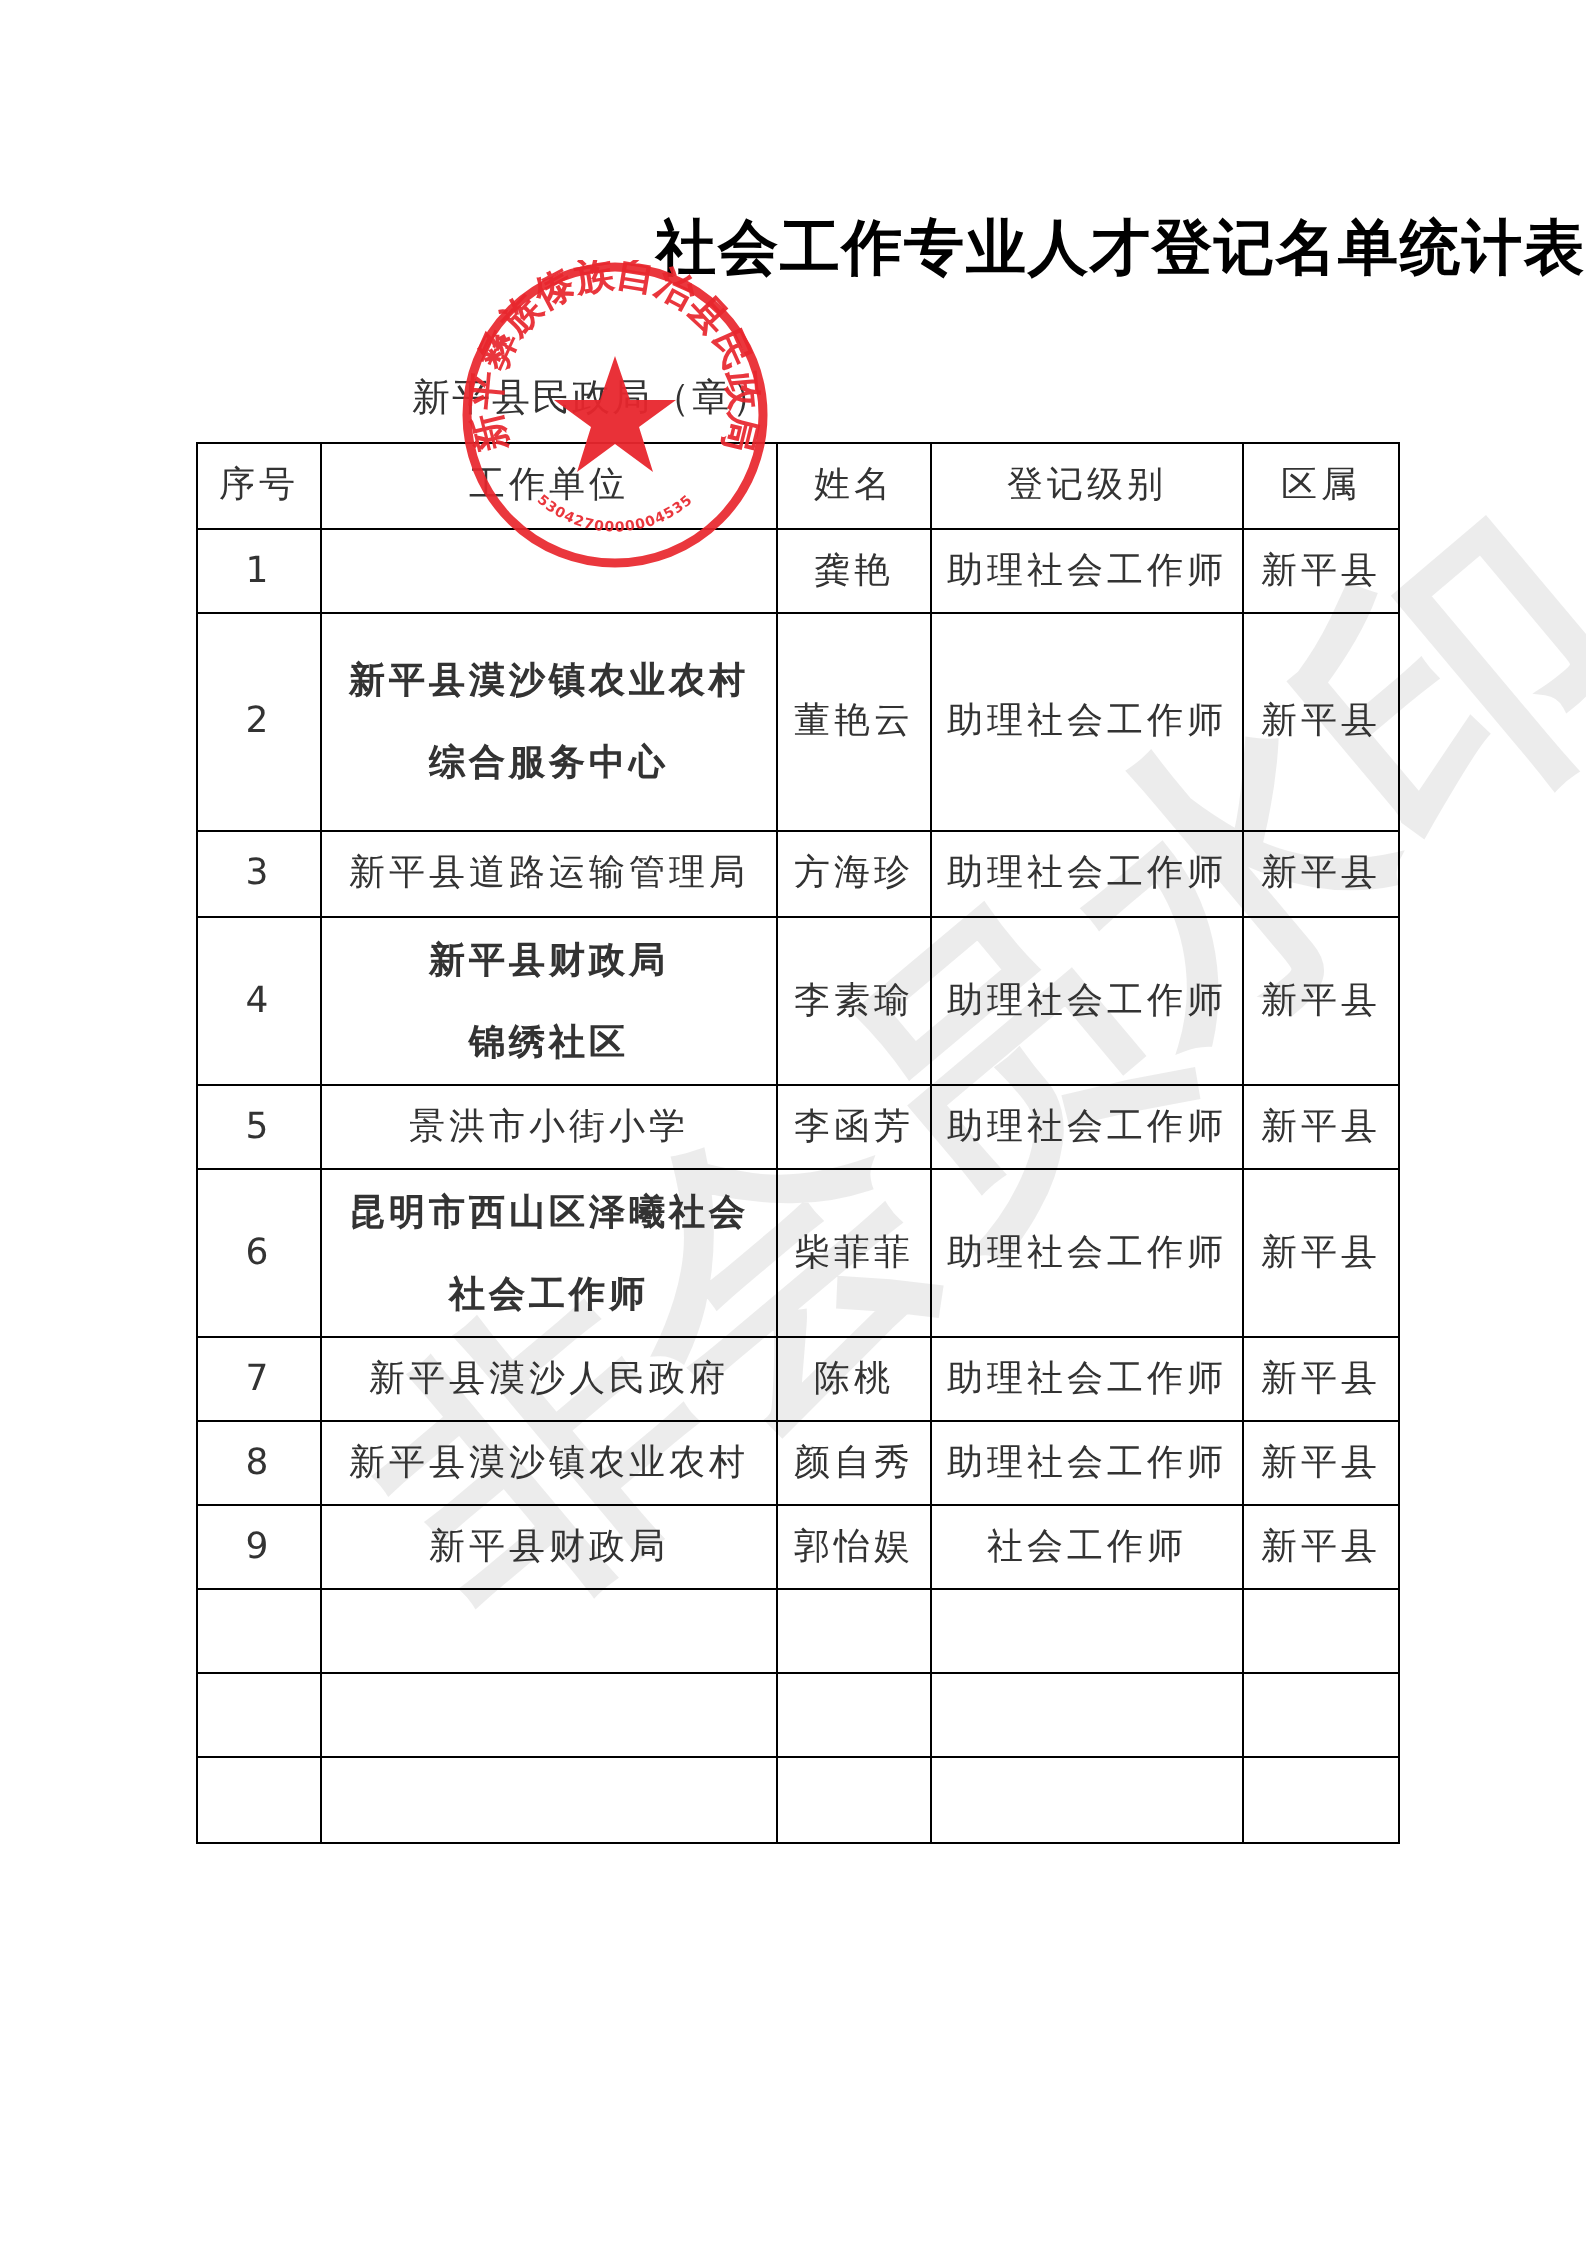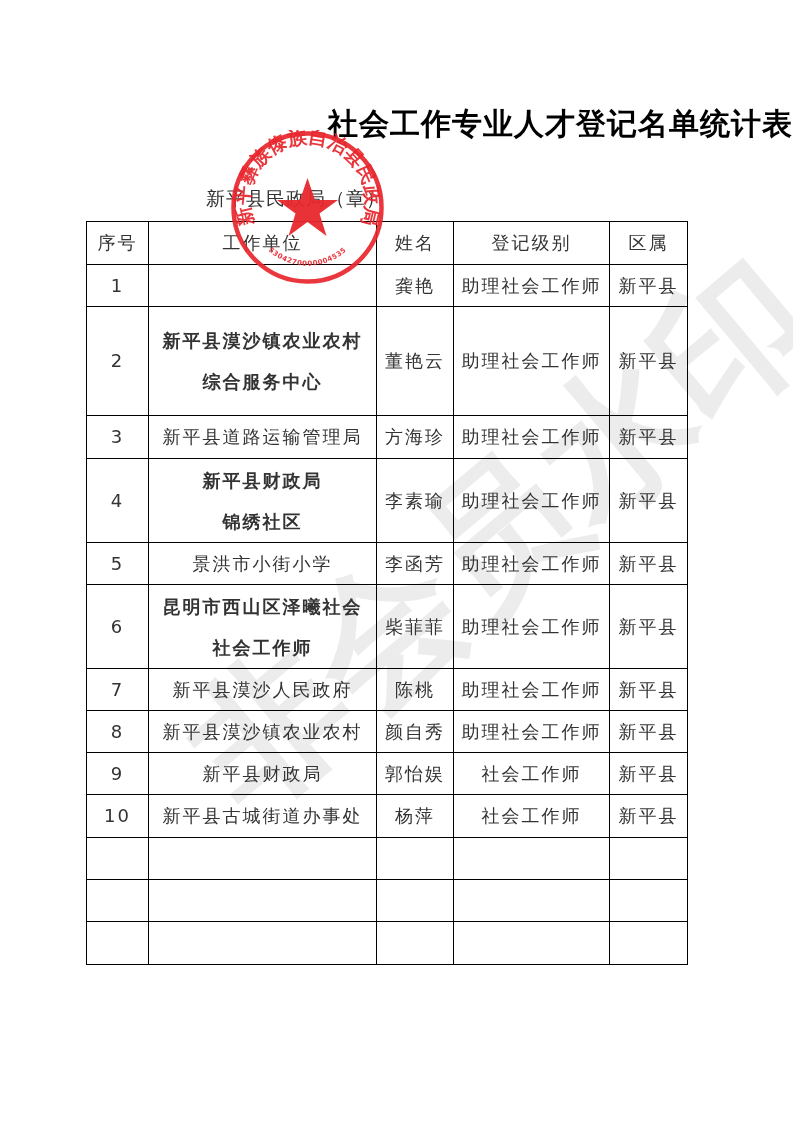--- a/index.html
+++ b/index.html
@@ -3,21 +3,21 @@
   <meta charset="utf-8">
   <style>
     html, body { margin: 0; padding: 0; background: #ffffff; }
     body { width: 793px; height: 1122px; position: relative; overflow: hidden;
       font-family: "DejaVu Serif", "Liberation Serif", serif; color: #222; }
     .title { position: absolute; top: 104px; left: 0; width: 793px; text-align: right;
       font-size: 30px; font-weight: bold; color: #000; letter-spacing: 1px;
       font-family: "DejaVu Serif", serif; }
     .subtitle { position: absolute; top: 186px; left: 206px; font-size: 19px; color: #333;
       letter-spacing: 1px; }
-    table.grid { position: absolute; top: 221px; left: 86px; border-collapse: collapse;
+    table.grid { position: absolute; top: 221px; left: 98px; border-collapse: collapse;
       width: 601px; table-layout: fixed; }
     table.grid td, table.grid th { border: 1.6px solid #000; text-align: center; vertical-align: middle;
       font-weight: normal; font-size: 18px; color: #333; padding: 0; letter-spacing: 2px; line-height: 1.1; }
     table.grid th { height: 42px; }
     .unit-line { display: block; line-height: 41px; font-weight: bold; }
     .num { font-family: "DejaVu Sans", sans-serif; font-size: 19px; letter-spacing: 0; color: #444; }
     .watermark { position: absolute; left: 170px; top: 430px; font-size: 150px; color: rgba(200,200,200,0.35);
       transform: rotate(-40deg); transform-origin: left top; white-space: nowrap; pointer-events: none;
       font-family: "DejaVu Sans", sans-serif; font-weight: bold; top: 700px; left: 150px; }
     .stamp { position: absolute; left: 230px; top: 130px; width: 155px; height: 155px; pointer-events: none; }
@@ -113,27 +113,20 @@
       <td>助理社会工作师</td>
       <td>新平县</td>
     </tr>
     <tr style="height:42px">
       <td class="num">9</td>
       <td>新平县财政局</td>
       <td>郭怡娱</td>
       <td>社会工作师</td>
       <td>新平县</td>
     </tr>
-    <tr style="height:43px">
-      <td class="num">10</td>
-      <td>新平县古城街道办事处</td>
-      <td>杨萍</td>
-      <td>社会工作师</td>
-      <td>新平县</td>
-    </tr>
     <tr style="height:42px">
       <td></td>
         <td></td>
         <td></td>
         <td></td>
         <td></td>
     </tr>
     <tr style="height:42px">
       <td></td>
         <td></td>

